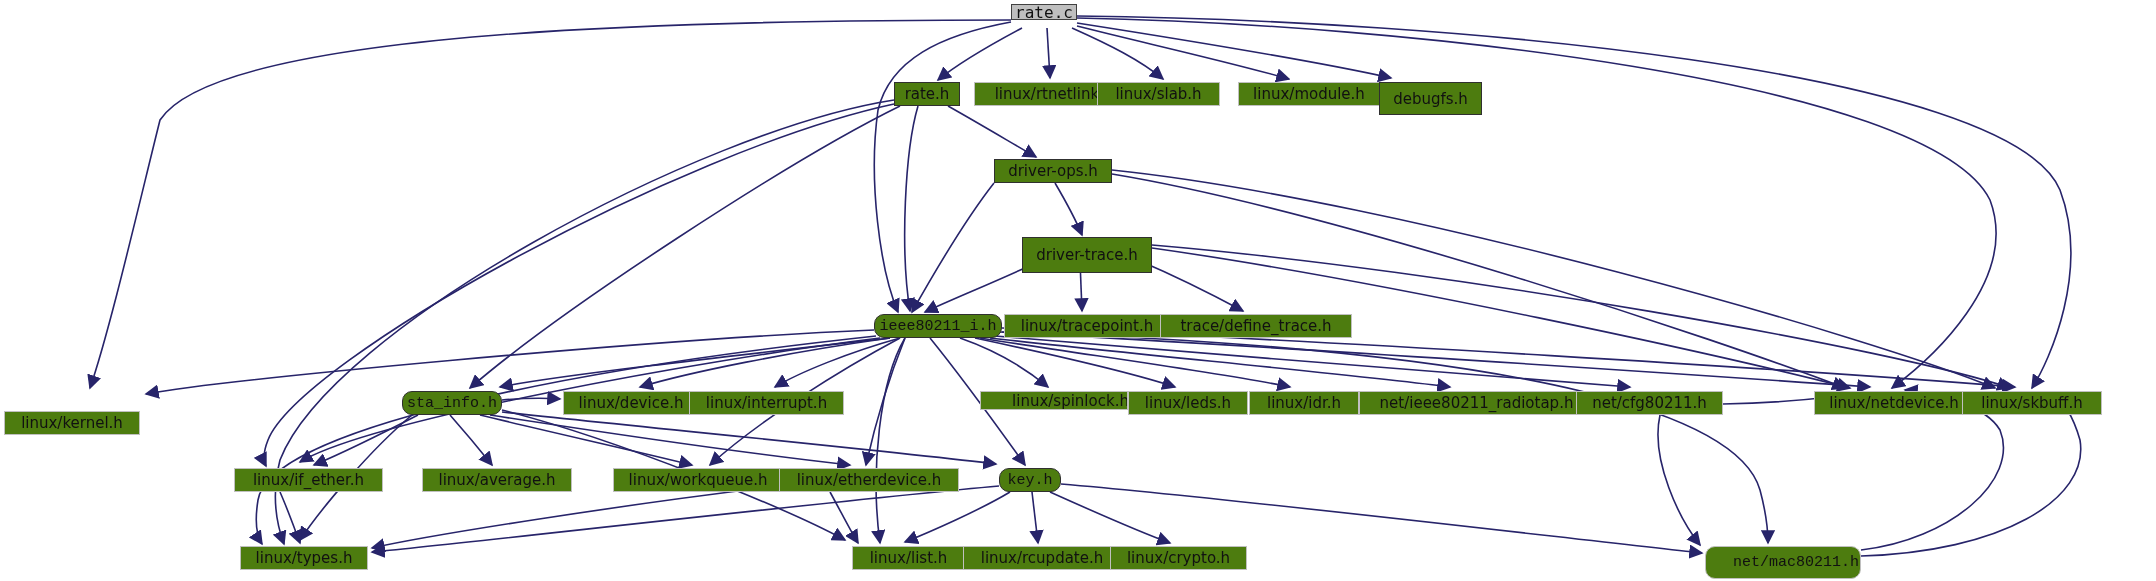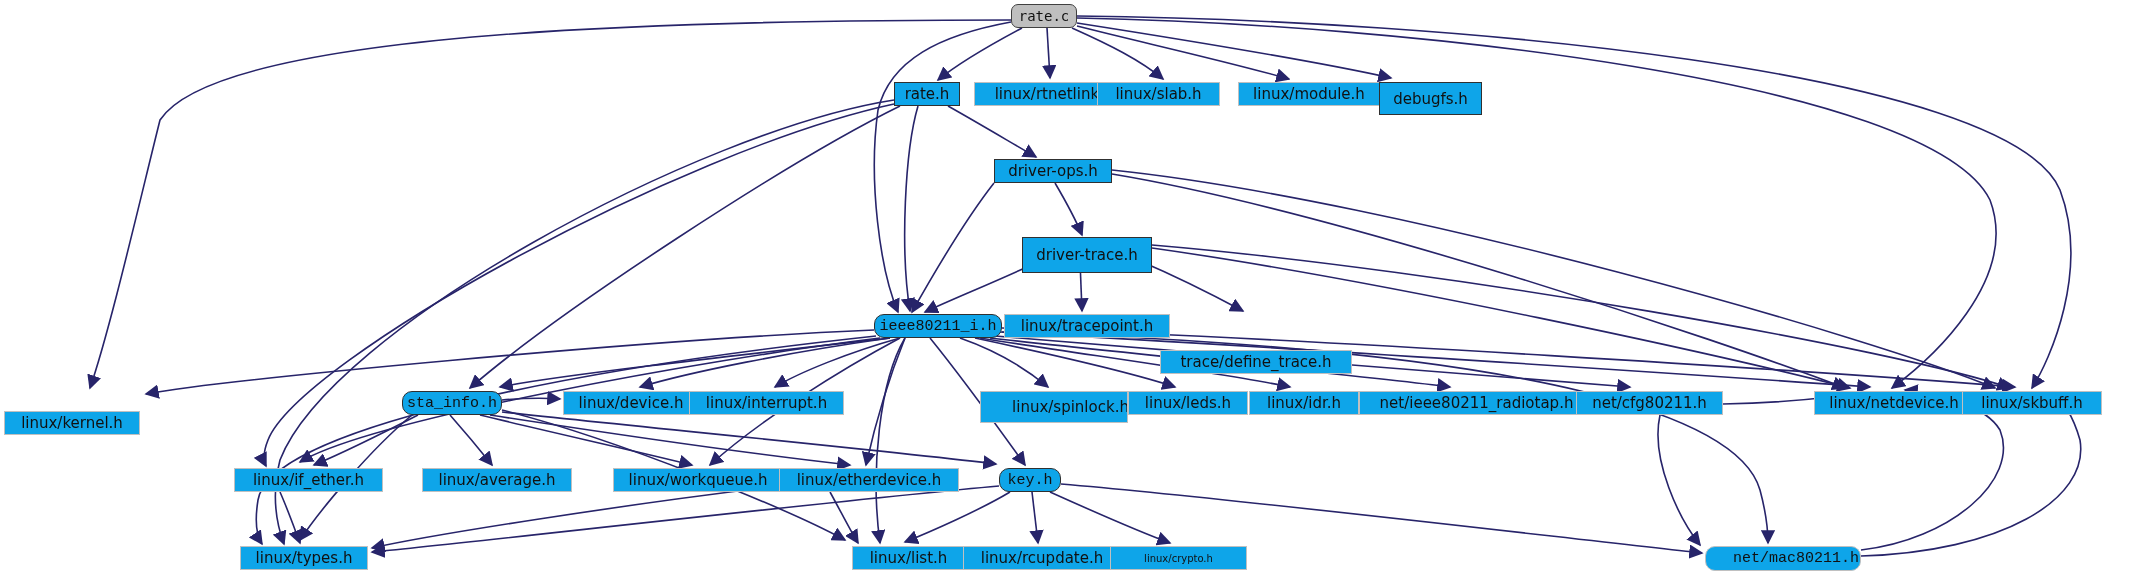--- a/index.html
+++ b/index.html
@@ -1,20 +1,20 @@
 <!DOCTYPE html>
 <html><head>
 <meta charset="utf-8">
 <style>
   html,body{margin:0;padding:0;background:#ffffff;}
   #canvas{position:relative;width:2156px;height:581px;background:#ffffff;
           font-family:"DejaVu Sans","Liberation Sans",sans-serif;}
   #edges{position:absolute;left:0;top:0;width:2156px;height:581px;}
   .node{position:absolute;box-sizing:border-box;display:flex;align-items:center;
-        justify-content:center;background:#0ea5e9;border:1px solid #c0c0c0;
+        justify-content:center;background:#4d7c0f;border:1px solid #c0c0c0;
         color:#111111;white-space:nowrap;overflow:hidden;}
   .node.root{background:#bfbfbf;border:1px solid #404040;
              font-family:"DejaVu Sans Mono","Liberation Mono",monospace;}
   .node.hdr{border:1px solid #303030;}
   .node.mono{font-family:Liberation Mono, monospace;border-radius:10px;}
   .node span{pointer-events:none;}
 </style>
 </head>
 <body>
 
@@ -83,21 +83,21 @@
         <path d="M 779,486 C 620,505 430,535 372,548" marker-end="url(#ah)"></path>
         <path d="M 830,492 C 840,510 850,530 858,543" marker-end="url(#ah)"></path>
         <path d="M 280,492 C 288,510 295,530 300,543" marker-end="url(#ah)"></path>
         <path d="M 1861,556 C 2000,552 2090,500 2080,440 C 2072,412 2060,398 2050,392" marker-end="url(#ah)"></path>
         <path d="M 1861,550 C 1950,540 2020,480 2000,430 C 1985,405 1940,394 1905,390" marker-end="url(#ah)"></path>
         <path d="M 1660,415 C 1650,460 1680,520 1700,545" marker-end="url(#ah)"></path>
         <path d="M 1723,404 C 1770,403 1805,400 1830,397" marker-end="url(#ah)"></path>
       </g>
   </svg>
   <div id="node-layer">
-      <div class="node root" style="left: 1011px; top: 4px; width: 66px; height: 24px; font-size: 14px; border-radius: 7px;">
+      <div class="node root" style="left: 1011px; top: 4px; width: 66px; height: 16px; font-size: 16px;">
         <span>rate.c</span>
       </div>
       <div class="node hdr" style="left: 894px; top: 82px; width: 66px; height: 24px; font-size: 15px;">
         <span>rate.h</span>
       </div>
       <div class="node " style="left: 974px; top: 82px; width: 160px; height: 24px; font-size: 15px;">
         <span>linux/rtnetlink.h</span>
       </div>
       <div class="node " style="left: 1097px; top: 82px; width: 123px; height: 24px; font-size: 15px;">
         <span>linux/slab.h</span>
@@ -113,36 +113,36 @@
       </div>
       <div class="node hdr" style="left: 1022px; top: 237px; width: 130px; height: 36px; font-size: 15px;">
         <span>driver-trace.h</span>
       </div>
       <div class="node hdr mono" style="left: 874px; top: 314px; width: 128px; height: 24px; font-size: 15px;">
         <span>ieee80211_i.h</span>
       </div>
       <div class="node " style="left: 1004px; top: 314px; width: 166px; height: 24px; font-size: 15px;">
         <span>linux/tracepoint.h</span>
       </div>
-      <div class="node " style="left: 1160px; top: 314px; width: 192px; height: 24px; font-size: 15px; margin-top: 36px;">
+      <div class="node " style="left: 1160px; top: 314px; width: 192px; height: 24px; font-size: 15px;">
         <span>trace/define_trace.h</span>
       </div>
       <div class="node " style="left: 4px; top: 391px; width: 136px; height: 24px; font-size: 15px; margin-top: 20px;">
         <span>linux/kernel.h</span>
       </div>
       <div class="node hdr mono" style="left: 402px; top: 391px; width: 100px; height: 24px; font-size: 15px;">
         <span>sta_info.h</span>
       </div>
       <div class="node " style="left: 563px; top: 391px; width: 136px; height: 24px; font-size: 15px;">
         <span>linux/device.h</span>
       </div>
       <div class="node " style="left: 689px; top: 391px; width: 155px; height: 24px; font-size: 15px;">
         <span>linux/interrupt.h</span>
       </div>
-      <div class="node " style="left: 980px; top: 391px; width: 148px; height: 32px; font-size: 15px; padding-left: 33px;">
+      <div class="node " style="left: 980px; top: 391px; width: 148px; height: 19px; font-size: 15px; padding-left: 33px;">
         <span>linux/spinlock.h</span>
       </div>
       <div class="node " style="left: 1128px; top: 391px; width: 120px; height: 24px; font-size: 15px;">
         <span>linux/leds.h</span>
       </div>
       <div class="node " style="left: 1249px; top: 391px; width: 110px; height: 24px; font-size: 15px;">
         <span>linux/idr.h</span>
       </div>
       <div class="node " style="left: 1359px; top: 391px; width: 235px; height: 24px; font-size: 15px;">
         <span>net/ieee80211_radiotap.h</span>
@@ -173,20 +173,20 @@
       </div>
       <div class="node " style="left: 240px; top: 546px; width: 128px; height: 24px; font-size: 15px;">
         <span>linux/types.h</span>
       </div>
       <div class="node " style="left: 852px; top: 546px; width: 113px; height: 24px; font-size: 15px;">
         <span>linux/list.h</span>
       </div>
       <div class="node " style="left: 963px; top: 546px; width: 158px; height: 24px; font-size: 15px;">
         <span>linux/rcupdate.h</span>
       </div>
-      <div class="node " style="left: 1110px; top: 546px; width: 137px; height: 24px; font-size: 10px;">
+      <div class="node " style="left: 1110px; top: 546px; width: 137px; height: 24px; font-size: 15px;">
         <span>linux/crypto.h</span>
       </div>
-      <div class="node  mono" style="left: 1705px; top: 546px; width: 156px; height: 25px; font-size: 15px; padding-left: 26px;">
+      <div class="node  mono" style="left: 1705px; top: 546px; width: 156px; height: 33px; font-size: 15px; padding-left: 26px;">
         <span>net/mac80211.h</span>
       </div>
     </div>
 </div>
 
 </body></html>

